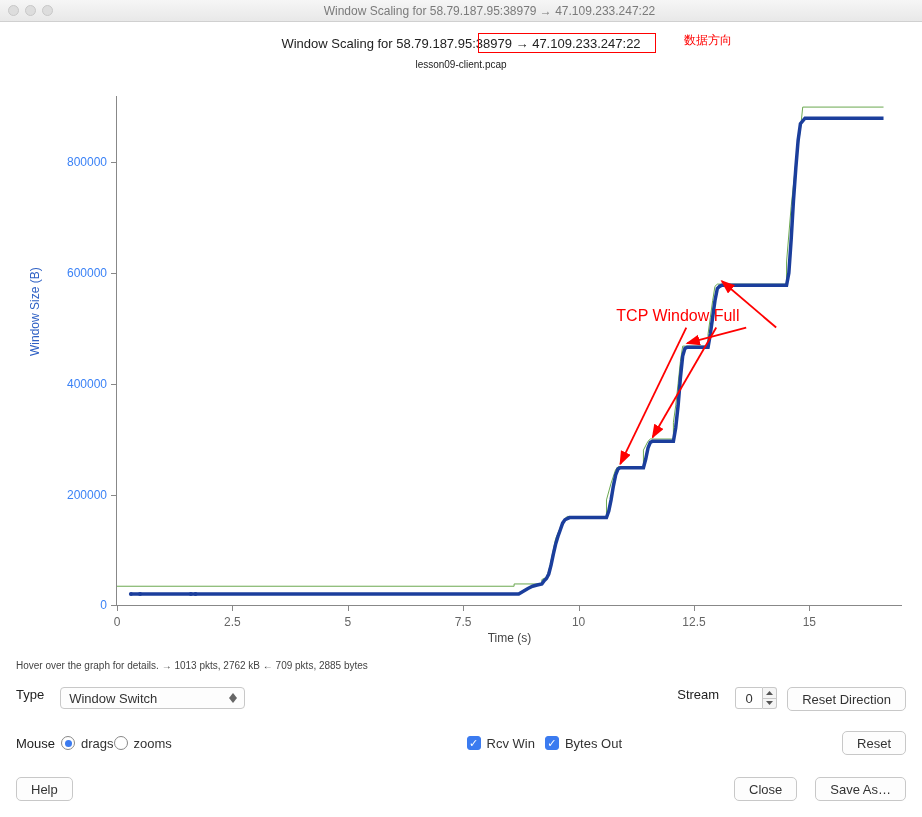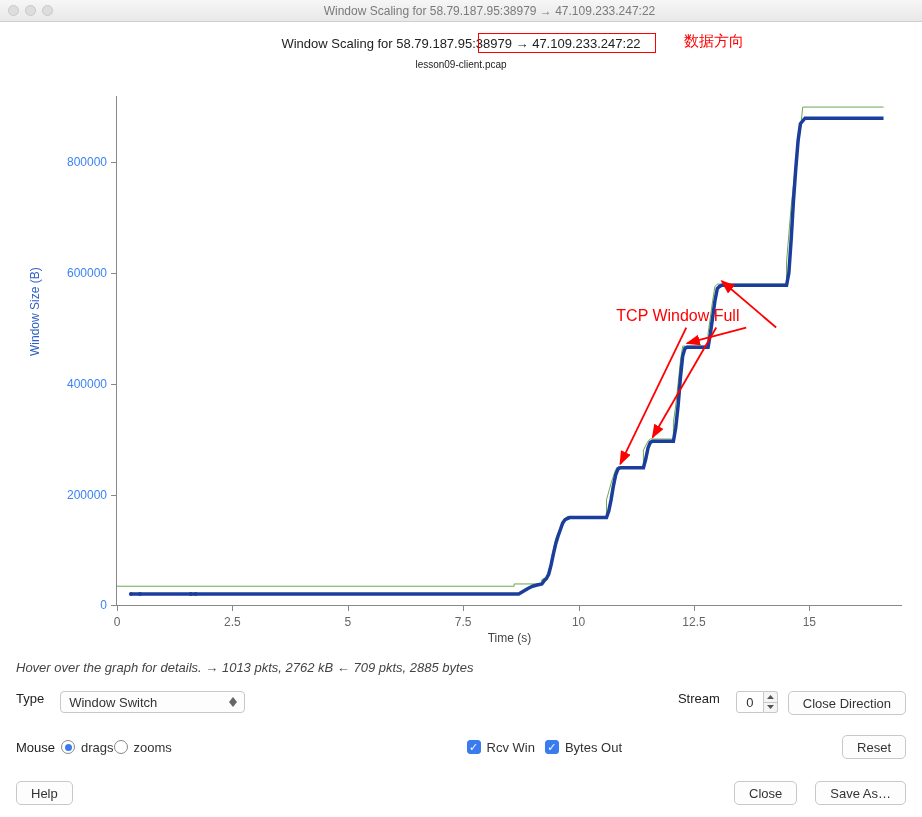--- a/index.html
+++ b/index.html
@@ -6,33 +6,33 @@
   body { font-family: -apple-system, "Helvetica Neue", Arial, sans-serif; font-size: 13px; color: #333; background: #fff; width: 922px; }
   .titlebar { height: 22px; background: linear-gradient(#f6f6f6,#e8e8e8); border-bottom: 1px solid #d0d0d0; display:flex; align-items:center; padding: 0 8px; }
   .traffic { display:flex; gap:6px; margin-right: 12px; }
   .tl-dot { width:11px; height:11px; border-radius:50%; background:#ddd; border:1px solid #c8c8c8; }
   .titlebar-title { flex:1; text-align:center; color:#7a7a7a; font-size:12px; }
   .content { padding: 14px 16px 10px 16px; }
   .chart-wrap { position:relative; width: 890px; height: 616px; margin: 0 auto; }
   .chart-titles { text-align:center; font-size:13px; color:#222; position:relative; }
   .chart-title-row { display:inline-block; position:relative; padding: 0 4px; }
   .red-box { position:absolute; border:1.5px solid #f00; height:20px; }
-  .red-anno { position:absolute; color:#f00; font-size:15px; font-family: "PingFang SC","Microsoft YaHei",sans-serif; }
+  .red-anno { position:absolute; color:#f00; font-size:12px; font-family: "PingFang SC","Microsoft YaHei",sans-serif; }
   .subtitle { margin-top:8px; font-size:10px; }
   .plot-area { position:absolute; left:100px; top:60px; width:786px; height:510px; border-left:1px solid #888; border-bottom:1px solid #888; }
   .ytick { position:absolute; left:0; width:100%; }
   .ytick .tick { position:absolute; left:-6px; width:6px; height:1px; background:#888; }
   .ytick .lbl { position:absolute; right: calc(100% + 10px); transform: translateY(-50%); font-size:12px; color:#3b82f6; white-space:nowrap; }
   .xtick { position:absolute; bottom:0; }
   .xtick .tick { position:absolute; top:0; width:1px; height:6px; background:#888; }
   .xtick .lbl { position:absolute; top:10px; transform:translateX(-50%); font-size:12px; color:#666; }
   .ylabel { position:absolute; left:12px; top: 320px; transform: rotate(-90deg); transform-origin: left top; font-size:12px; color:#2e60c4; white-space:nowrap; }
   .xlabel { position:absolute; left:0; right:0; bottom:-40px; text-align:center; font-size:12px; color:#444; }
   svg.plot { position:absolute; left:0; top:0; width:100%; height:100%; overflow:visible; }
-  .hoverline { margin-top:8px; font-style:italic; font-size:13px; color:#444; }
+  .hoverline { margin-top:8px; font-size:10px; color:#444; }
   .controls-row { display:flex; align-items:flex-start; margin-top:16px; gap:10px; }
   .label { font-size:13px; color:#222; margin-right:6px; }
   .select { height:22px; border:1px solid #c8c8c8; border-radius:4px; background:#fdfdfd; padding:0 18px 0 8px; font-size:13px; position:relative; display:inline-flex; align-items:center; min-width:185px; }
   .select .caret { position:absolute; right:4px; top:3px; width:14px; height:14px; display:flex; flex-direction:column; justify-content:center; align-items:center; }
   .caret svg { display:block; }
   .spacer { flex:1; }
   .numbox { width:28px; height:22px; border:1px solid #c8c8c8; border-radius:3px 0 0 3px; text-align:center; font-size:13px; display:inline-flex; align-items:center; justify-content:center; background:#fff; }
   .stepper { width:14px; height:22px; border:1px solid #c8c8c8; border-left:none; border-radius:0 3px 3px 0; display:inline-flex; flex-direction:column; background:#f5f5f5; }
   .stepper div { flex:1; display:flex; align-items:center; justify-content:center; }
   .stepper div:first-child { border-bottom:1px solid #c8c8c8; }
@@ -175,21 +175,21 @@
               <path d="M0,4 L3.5,0 L7,4" fill="#555"></path>
             </svg>
           </div>
         <div>
             <svg width="7" height="4">
               <path d="M0,0 L3.5,4 L7,0" fill="#555"></path>
             </svg>
           </div>
       </span>
     </span>
-    <div class="btn">Close Direction</div>
+    <div class="btn">Reset Direction</div>
   </div>
 
   <div class="radio-row">
     <span class="label">Mouse</span>
     <label class="radio">
       <span class="radio-circle checked"></span>
       <span>drags</span>
     </label>
     <label class="radio">
       <span class="radio-circle"></span>

